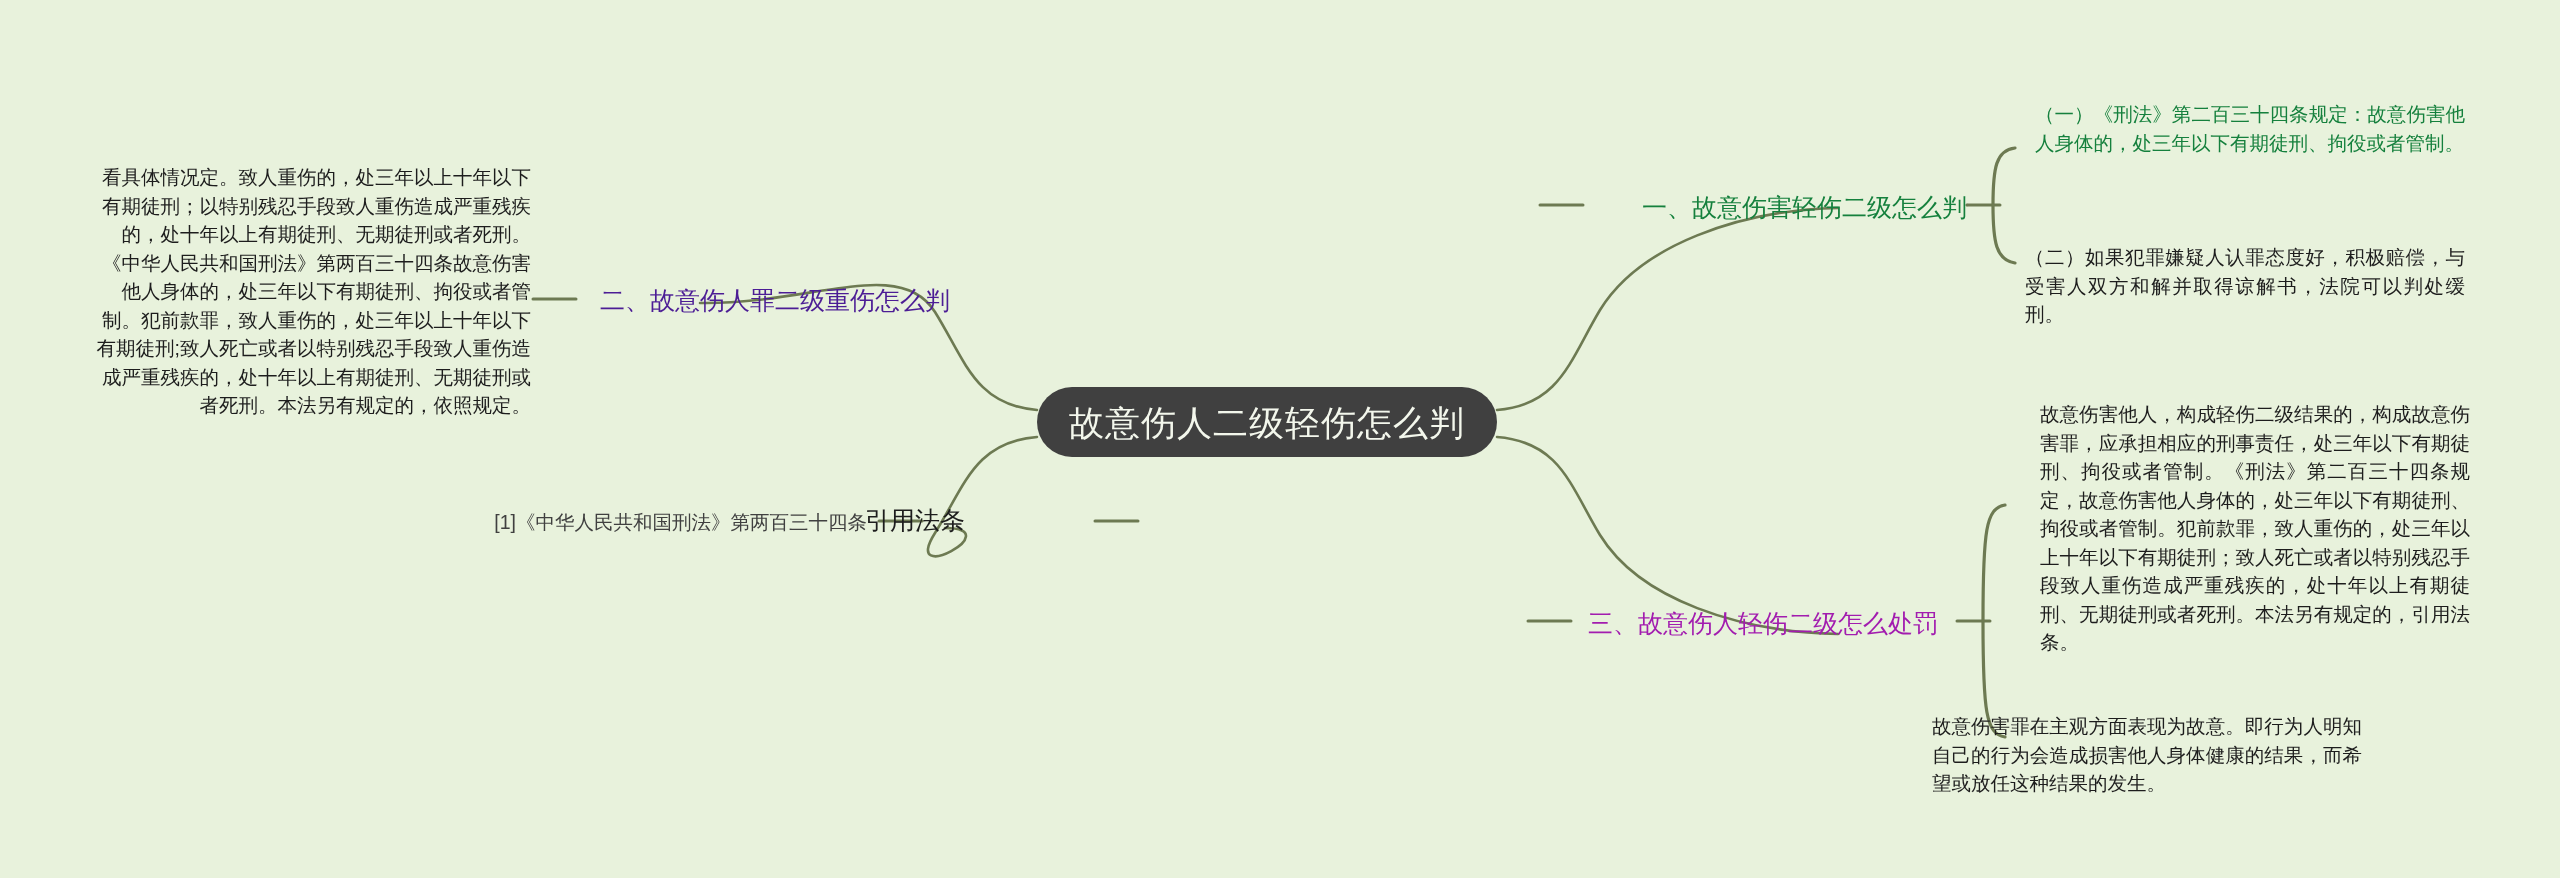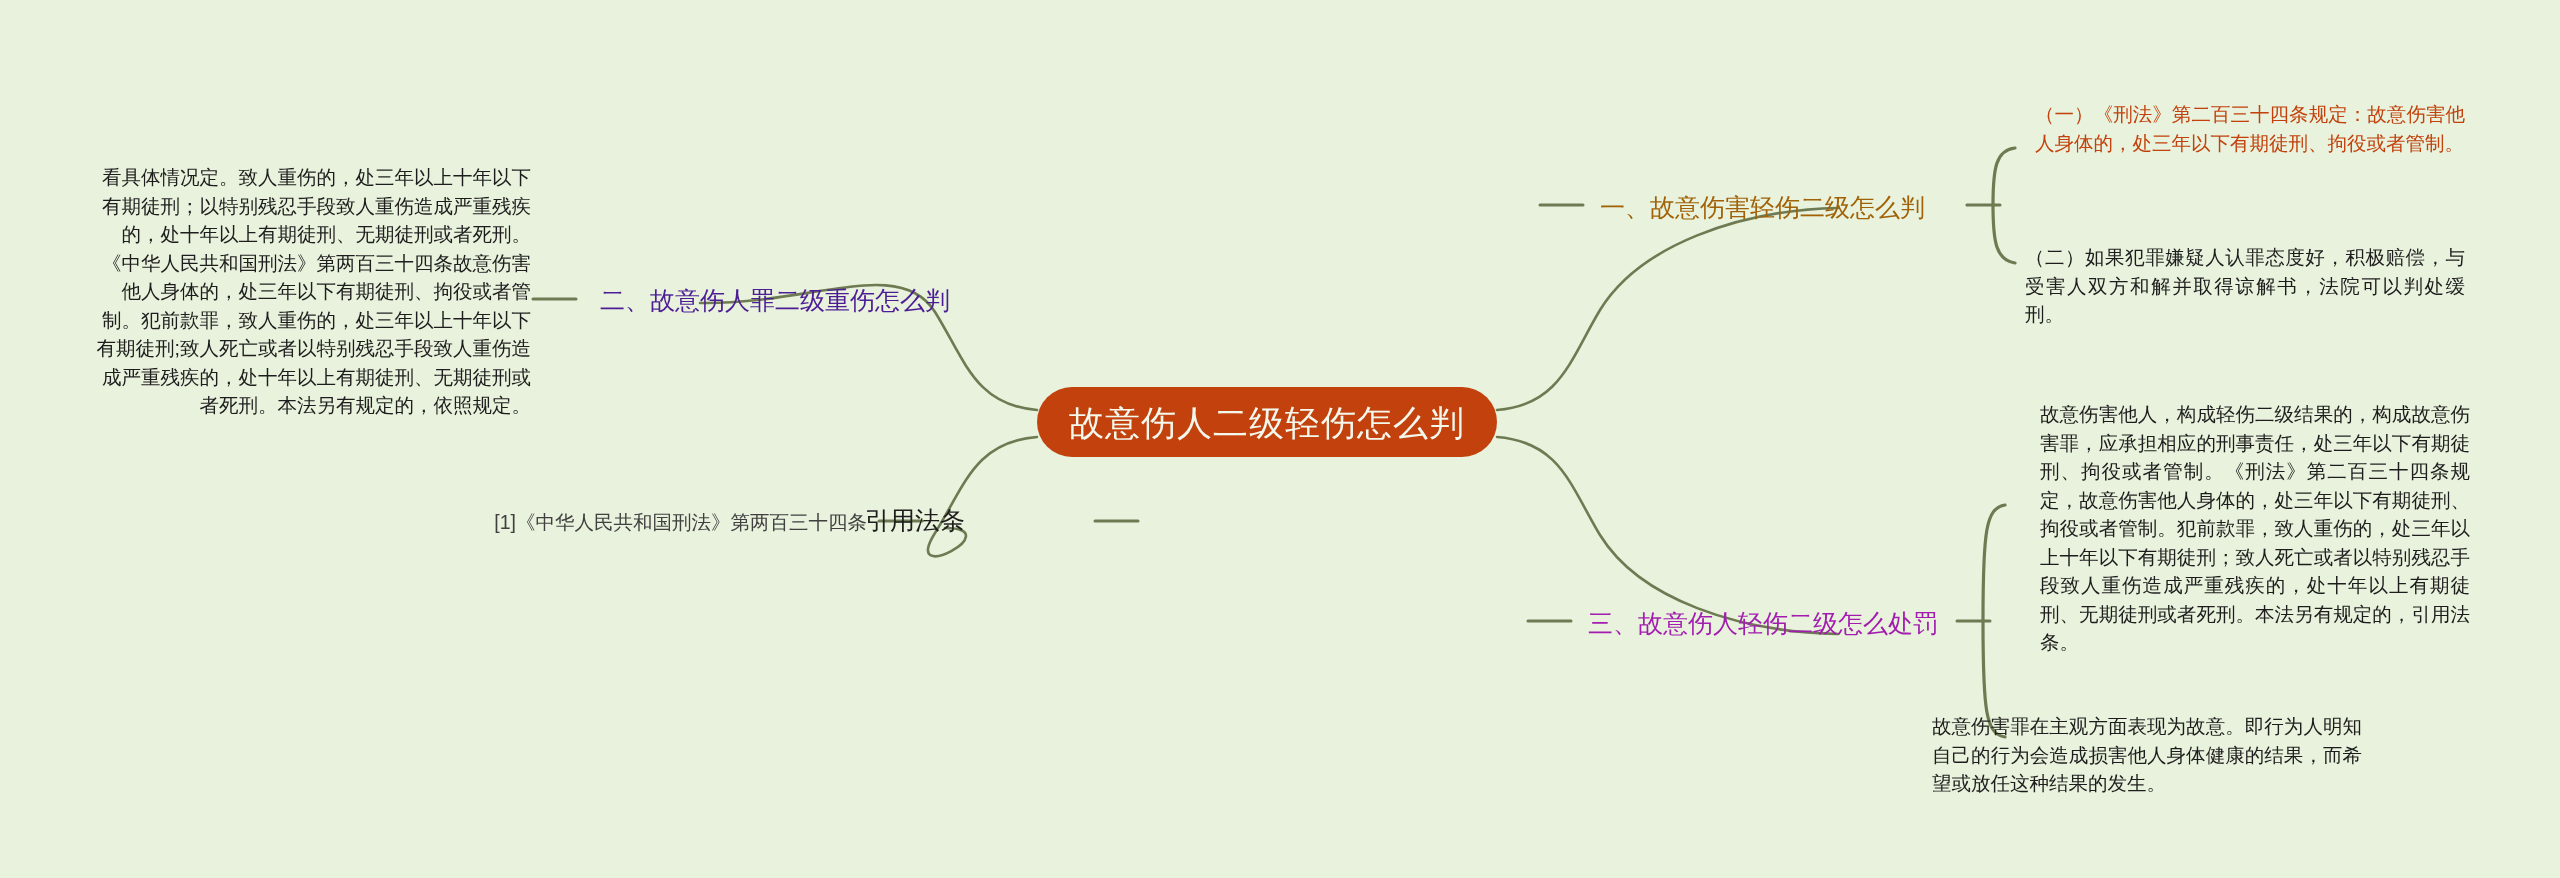--- a/index.html
+++ b/index.html
@@ -129,37 +129,37 @@
 
       <path d="M2015,148 C1996,150 1993,168 1993,205 C1993,242 1996,260 2015,263" stroke-width="3.2"></path>
 
       <path d="M1957,621 L1990,621" stroke-width="3"></path>
       <path d="M2005,505 C1986,508 1983,530 1983,621 C1983,712 1986,734 2005,737" stroke-width="3.2"></path>
 
       <path d="M1967,205 L1967,205"></path>
     </g>
   </svg>
 
-  <div class="root-node" style="background: #c2410c;">
+  <div class="root-node" style="background: #404040;">
     <span class="root-label" style="color: rgb(243, 247, 236);">故意伤人二级轻伤怎么判</span>
   </div>
 
-  <div class="branch-title b1" style="color: #a16207;">一、故意伤害轻伤二级怎么判</div>
+  <div class="branch-title b1" style="color: #15803d; margin-left: 42px;">一、故意伤害轻伤二级怎么判</div>
 
   <div class="branch-title b3" style="color: #a21caf;">三、故意伤人轻伤二级怎么处罚</div>
 
   <div class="branch-title b2" style="color: #4c1d95;">二、故意伤人罪二级重伤怎么判</div>
 
   <div class="branch-title b4" style="color: rgb(29, 29, 29);">引用法条</div>
 
   <div class="leaf leaf-left" style="color: rgb(29, 29, 29);">看具体情况定。致人重伤的，处三年以上十年以下有期徒刑；以特别残忍手段致人重伤造成严重残疾的，处十年以上有期徒刑、无期徒刑或者死刑。《中华人民共和国刑法》第两百三十四条故意伤害他人身体的，处三年以下有期徒刑、拘役或者管制。犯前款罪，致人重伤的，处三年以上十年以下有期徒刑;致人死亡或者以特别残忍手段致人重伤造成严重残疾的，处十年以上有期徒刑、无期徒刑或者死刑。本法另有规定的，依照规定。</div>
 
   <div class="leaf-cite" style="color: #404040;">[1]《中华人民共和国刑法》第两百三十四条</div>
 
-  <div class="leaf leaf-r1" style="color: #c2410c;">（一）《刑法》第二百三十四条规定：故意伤害他人身体的，处三年以下有期徒刑、拘役或者管制。</div>
+  <div class="leaf leaf-r1" style="color: #15803d;">（一）《刑法》第二百三十四条规定：故意伤害他人身体的，处三年以下有期徒刑、拘役或者管制。</div>
 
   <div class="leaf leaf-r2" style="color: rgb(29, 29, 29);">（二）如果犯罪嫌疑人认罪态度好，积极赔偿，与受害人双方和解并取得谅解书，法院可以判处缓刑。</div>
 
   <div class="leaf leaf-r3" style="color: rgb(29, 29, 29);">故意伤害他人，构成轻伤二级结果的，构成故意伤害罪，应承担相应的刑事责任，处三年以下有期徒刑、拘役或者管制。《刑法》第二百三十四条规定，故意伤害他人身体的，处三年以下有期徒刑、拘役或者管制。犯前款罪，致人重伤的，处三年以上十年以下有期徒刑；致人死亡或者以特别残忍手段致人重伤造成严重残疾的，处十年以上有期徒刑、无期徒刑或者死刑。本法另有规定的，引用法条。</div>
 
   <div class="leaf leaf-r4" style="color: rgb(29, 29, 29);">故意伤害罪在主观方面表现为故意。即行为人明知自己的行为会造成损害他人身体健康的结果，而希望或放任这种结果的发生。</div>
 
 </div>
 
 </body></html>

